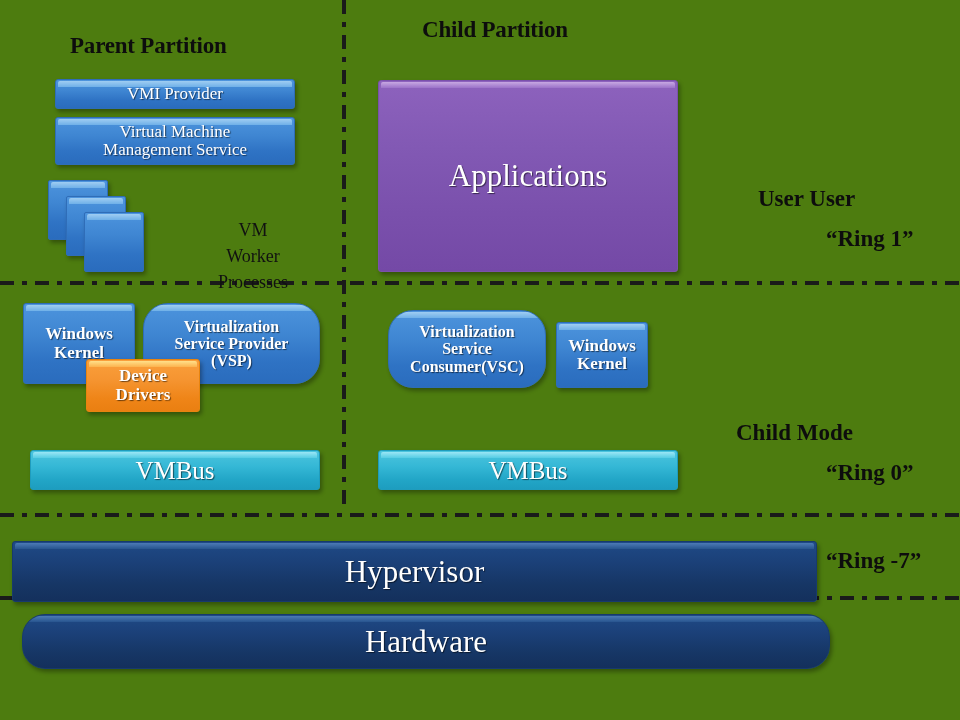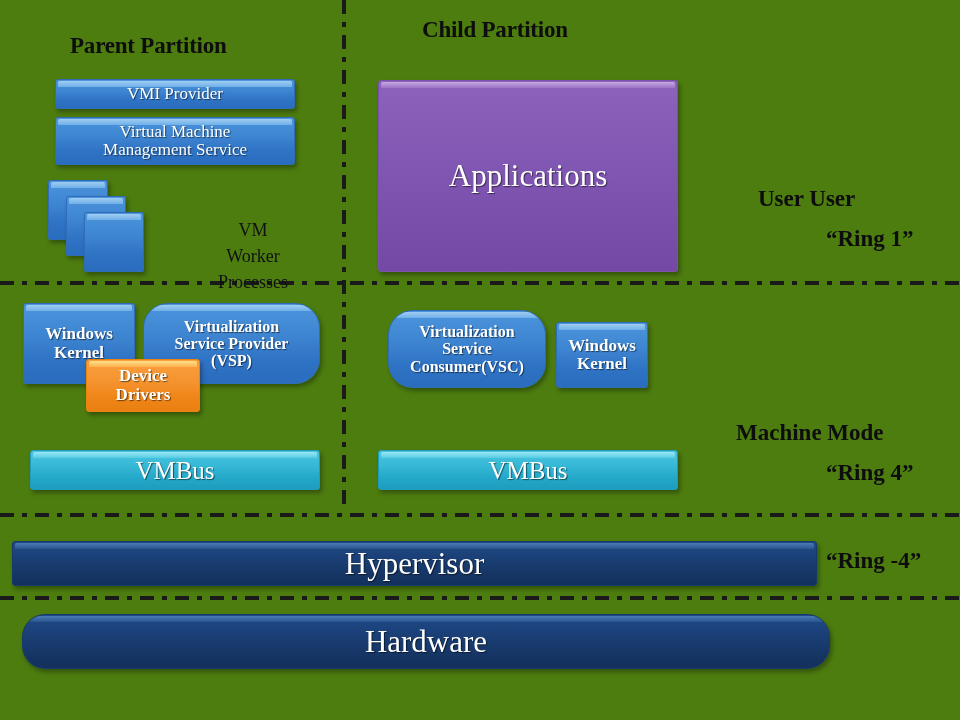--- a/index.html
+++ b/index.html
@@ -210,25 +210,25 @@
 Processes</div>
 
   <div class="box purple fs-big" style="left:378px; top:80px; width:300px; height:192px;">
     <span class="lbl">Applications</span>
   </div>
 
   <div class="mode-label" style="left:758px; top:186px;">User User</div>
 
   <div class="mode-label" style="left:826px; top:226px;">“Ring 1”</div>
 
-  <div class="mode-label" style="left:736px; top:420px;">Machine Mode</div>
-
-  <div class="mode-label" style="left:826px; top:460px;">“Ring 4”</div>
-
-  <div class="mode-label" style="left:826px; top:548px;">“Ring -4”</div>
+  <div class="mode-label" style="left:736px; top:420px;">Child Mode</div>
+
+  <div class="mode-label" style="left:826px; top:460px;">“Ring 0”</div>
+
+  <div class="mode-label" style="left:826px; top:548px;">“Ring -7”</div>
 
   <div class="box blue fs-bold" style="left:23px; top:303px; width:112px; height:81px; white-space:pre-line;">
     <span class="lbl">Windows
 Kernel</span>
   </div>
 
   <div class="box blue fs-bold fs-sm" style="left:143px; top:303px; width:177px; height:81px; white-space:pre-line;">
     <span class="lbl">Virtualization
 Service Provider
 (VSP)</span>
@@ -251,21 +251,21 @@
 
   <div class="box blue fs-bold" style="left:556px; top:322px; width:92px; height:66px; white-space:pre-line;">
     <span class="lbl">Windows
 Kernel</span>
   </div>
 
   <div class="box cyan fs-bar" style="left:378px; top:450px; width:300px; height:40px;">
     <span class="lbl">VMBus</span>
   </div>
 
-  <div class="box navy fs-big" style="left:12px; top:541px; width:805px; height:45px;">
+  <div class="box navy fs-big" style="left:12px; top:541px; width:805px; height:61px;">
     <span class="lbl">Hypervisor</span>
   </div>
 
   <div class="box navy fs-big" style="left:22px; top:614px; width:808px; height:55px;border-radius:23px;">
     <span class="lbl">Hardware</span>
   </div>
 
 </div>
 
 </body></html>

